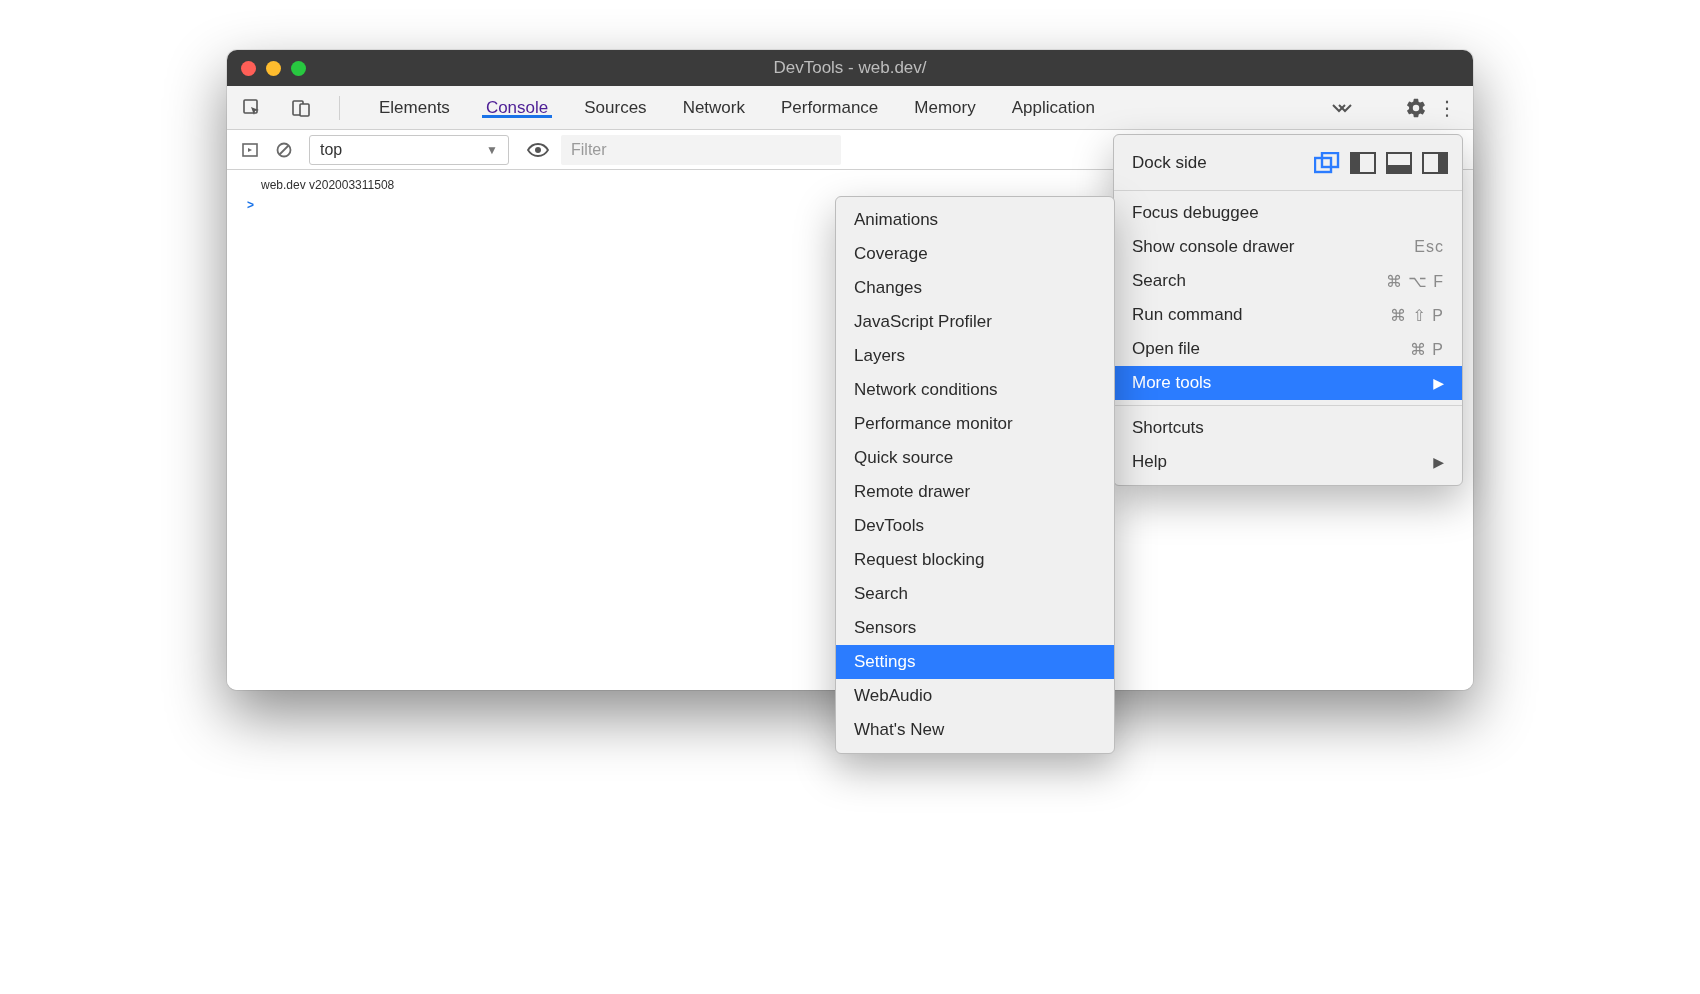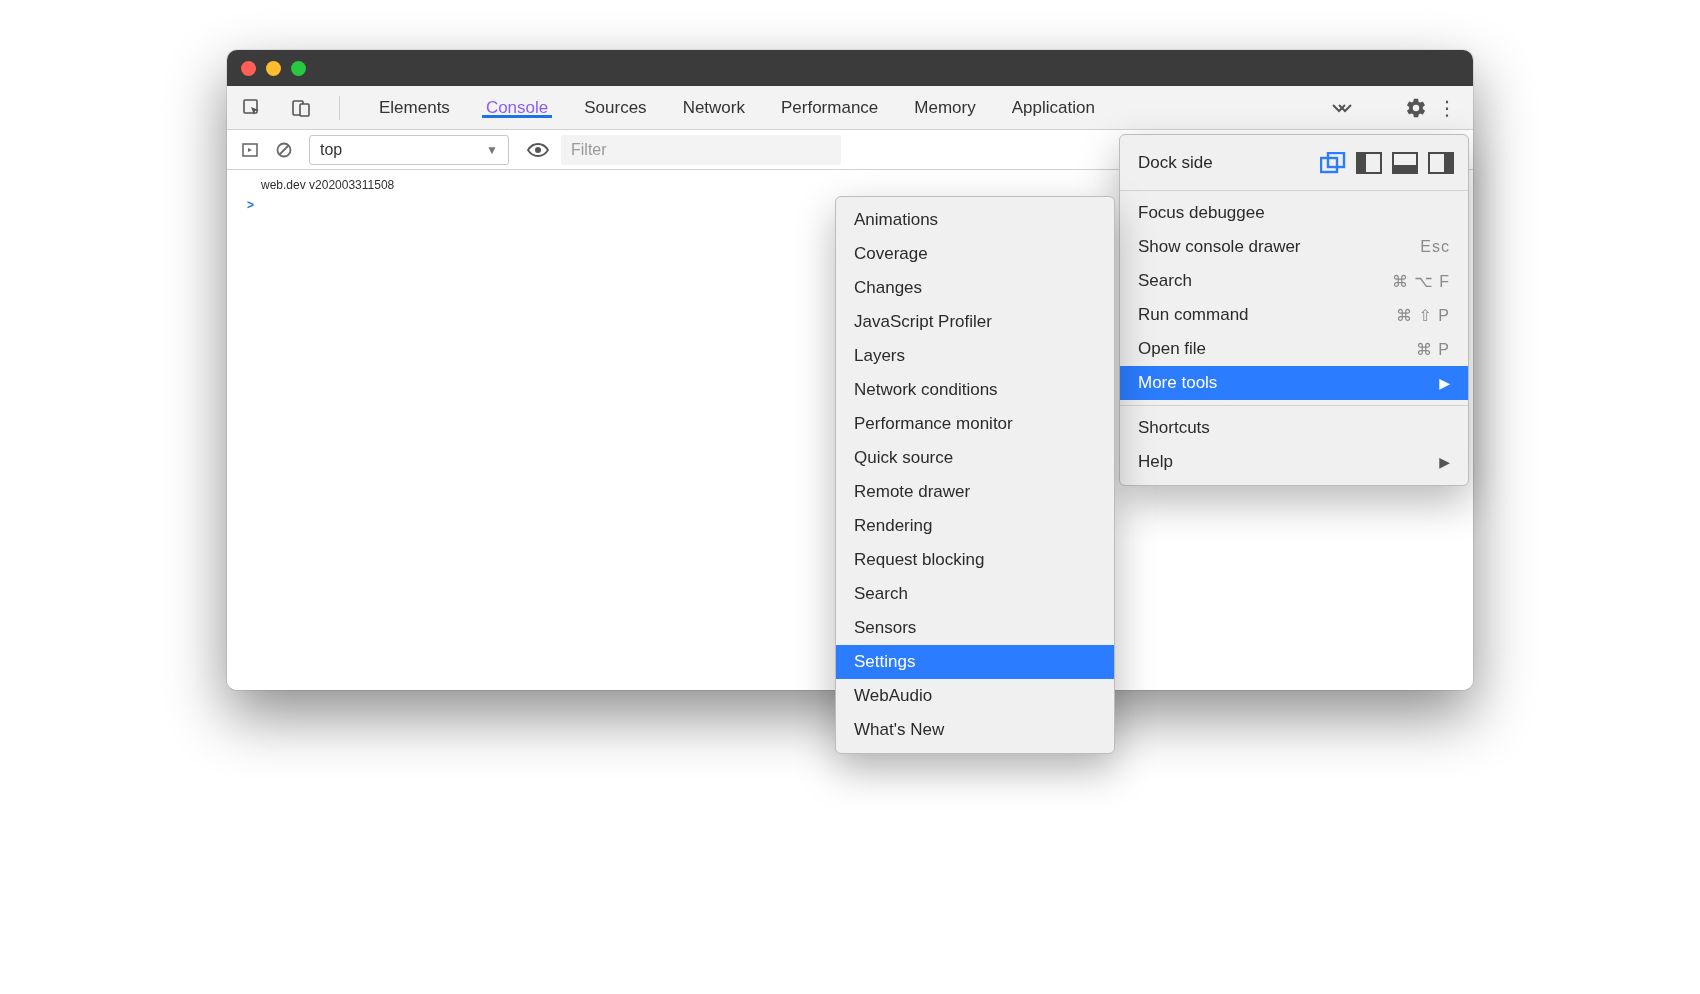--- a/index.html
+++ b/index.html
@@ -36,21 +36,21 @@
     background: #f3f3f3;
     border-bottom: 1px solid #d0d0d0;
     display: flex;
     align-items: stretch;
     padding: 0 8px;
   }
   .tabbar-left { display: flex; align-items: center; gap: 15px; }
   .iconbtn { width: 34px; height: 44px; display:flex; align-items:center; justify-content:center; color:#555; }
   .sep { width:1px; height:24px; background:#d0d0d0; margin:0 6px; align-self:center; }
   .tab { padding: 0 18px; display:flex; align-items:center; font-size:17px; color:#333; position:relative; }
-  .tab.active { color:#8b5cf6; }
+  .tab.active { color:#4c1d95; }
   .tab.active::after { content:""; position:absolute; left:14px; right:14px; bottom:0; height:3px; background:#1a73e8; }
   .tabbar-right { margin-left:auto; display:flex; align-items:center; gap:4px; padding-right:6px;}
   .overflow { font-size:20px; color:#555; padding:0 10px; display:flex; align-items:center; }
   .gear { width:30px; height:30px; display:flex; align-items:center; justify-content:center; color:#555; }
   .kebab { width:24px; display:flex; align-items:center; justify-content:center; color:#555; font-size:20px;}
   .toolbar {
     height: 40px;
     background:#fff;
     border-bottom:1px solid #d0d0d0;
     display:flex; align-items:center;
@@ -99,35 +99,36 @@
   .dock-row { height:44px; padding:0 14px 0 18px; display:flex; align-items:center; justify-content:space-between; }
   .dock-icons { display:flex; gap:10px; }
   .dock { width:26px; height:22px; border:2px solid #4a4a4a; position:relative; }
   .dock.undock { border:none; }
   .dock.undock svg { display:block;}
   .dock.left::before { content:""; position:absolute; left:0; top:0; bottom:0; width:8px; background:#4a4a4a;}
   .dock.bottom::before { content:""; position:absolute; left:0; right:0; bottom:0; height:7px; background:#4a4a4a;}
   .dock.right::before { content:""; position:absolute; right:0; top:0; bottom:0; width:8px; background:#4a4a4a;}
   .submenu-arrow { font-size:14px; color:#555;}
   .row.hl .submenu-arrow { color:#fff;}
-  #menu-main { top:84px; right:4px; width:350px; z-index:5;}
+  #menu-main { top:84px; right:10px; width:350px; z-index:5;}
   #menu-sub  { top:146px; right:358px; width:280px; z-index:6;}
   svg { display:block; }
 </style>
 </head>
 <body>
 
 <div class="window">
 
   <div class="titlebar">
     <div class="traffic">
       <div class="tl red"></div>
       <div class="tl yellow"></div>
       <div class="tl green"></div>
     </div>
+    <div class="titletext">DevTools - web.dev/</div>
   </div>
 
   <div class="tabbar">
     <div class="tabbar-left">
       <div class="iconbtn">
         <svg width="20" height="20" viewBox="0 0 20 20" fill="none" stroke="#555" stroke-width="1.6">
           <rect x="2" y="2" width="13" height="13" rx="1"></rect>
           <path d="M9 9 L17 12 L13 13 L12 17 Z" fill="#555" stroke="none"></path>
         </svg>
       </div>
@@ -273,21 +274,21 @@
       <div class="row">
         <span>Performance monitor</span>
       </div>
       <div class="row">
         <span>Quick source</span>
       </div>
       <div class="row">
         <span>Remote drawer</span>
       </div>
       <div class="row">
-        <span>Rendering</span>
+        <span>DevTools</span>
       </div>
       <div class="row">
         <span>Request blocking</span>
       </div>
       <div class="row">
         <span>Search</span>
       </div>
       <div class="row">
         <span>Sensors</span>
       </div>

